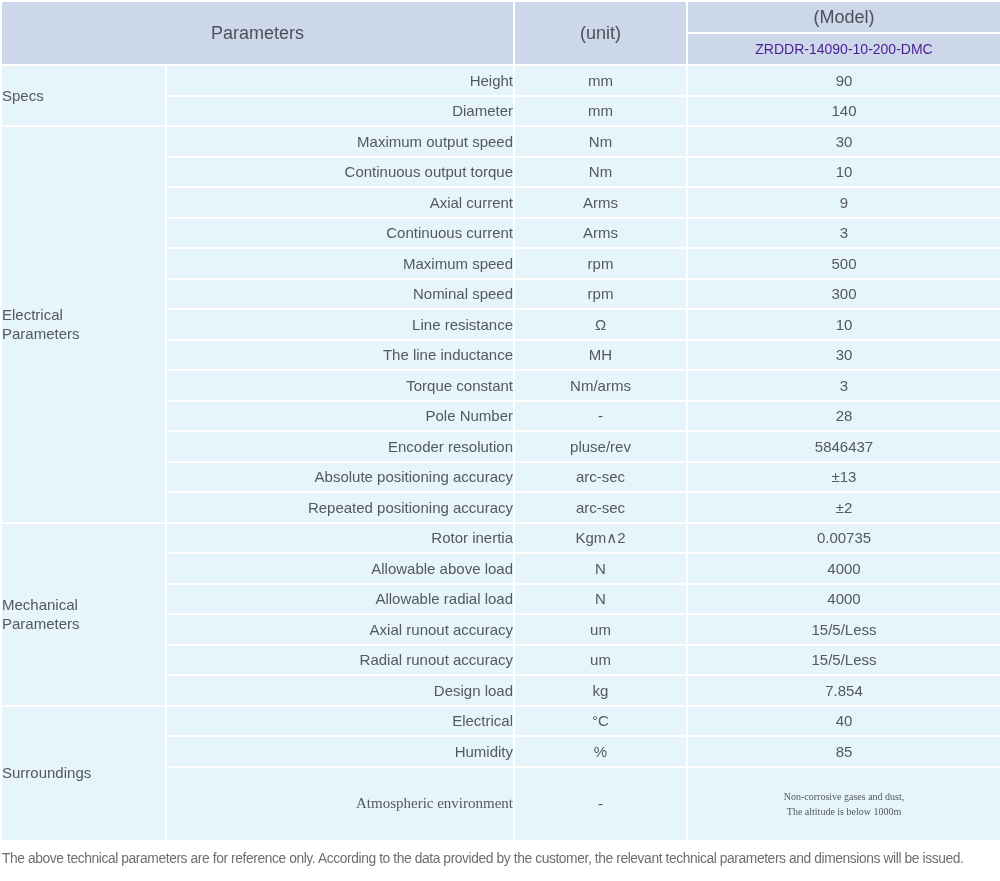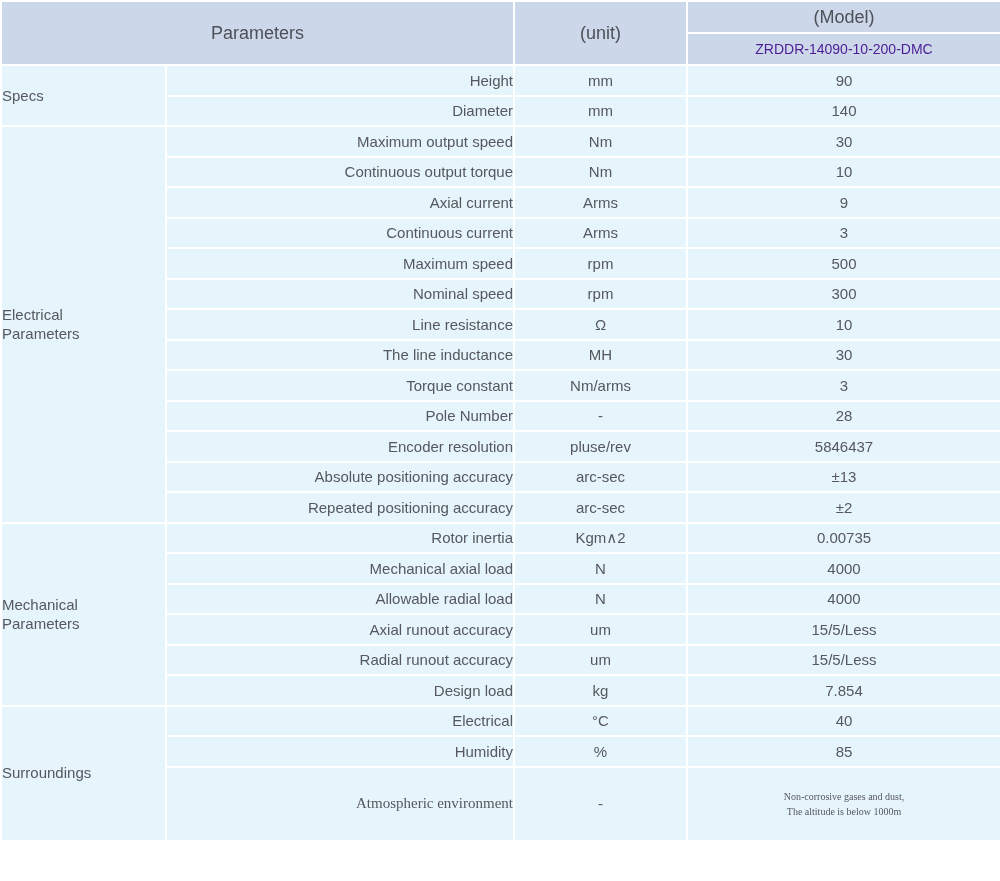--- a/index.html
+++ b/index.html
@@ -184,21 +184,21 @@
       </tr>
 
       <tr>
         <td class="section-cell" rowspan="6">Mechanical
 Parameters</td>
         <td class="param-cell">Rotor inertia</td>
         <td class="unit-cell">Kgm∧2</td>
         <td class="value-cell">0.00735</td>
       </tr>
       <tr>
-        <td class="param-cell">Mechanical axial load</td>
+        <td class="param-cell">Allowable above load</td>
         <td class="unit-cell">N</td>
         <td class="value-cell">4000</td>
       </tr>
       <tr>
         <td class="param-cell">Allowable radial load</td>
         <td class="unit-cell">N</td>
         <td class="value-cell">4000</td>
       </tr>
       <tr>
         <td class="param-cell">Axial runout accuracy</td>
@@ -229,14 +229,15 @@
       </tr>
       <tr class="tall">
         <td class="param-cell">Atmospheric environment</td>
         <td class="unit-cell">-</td>
         <td class="value-cell value-multiline">Non-corrosive gases and dust,
 The altitude is below 1000m</td>
       </tr>
     </tbody>
   </table>
 
+  <p class="footer-note">The above technical parameters are for reference only. According to the data provided by the customer, the relevant technical parameters and dimensions will be issued.</p>
 
 </div>
 
 </body></html>

